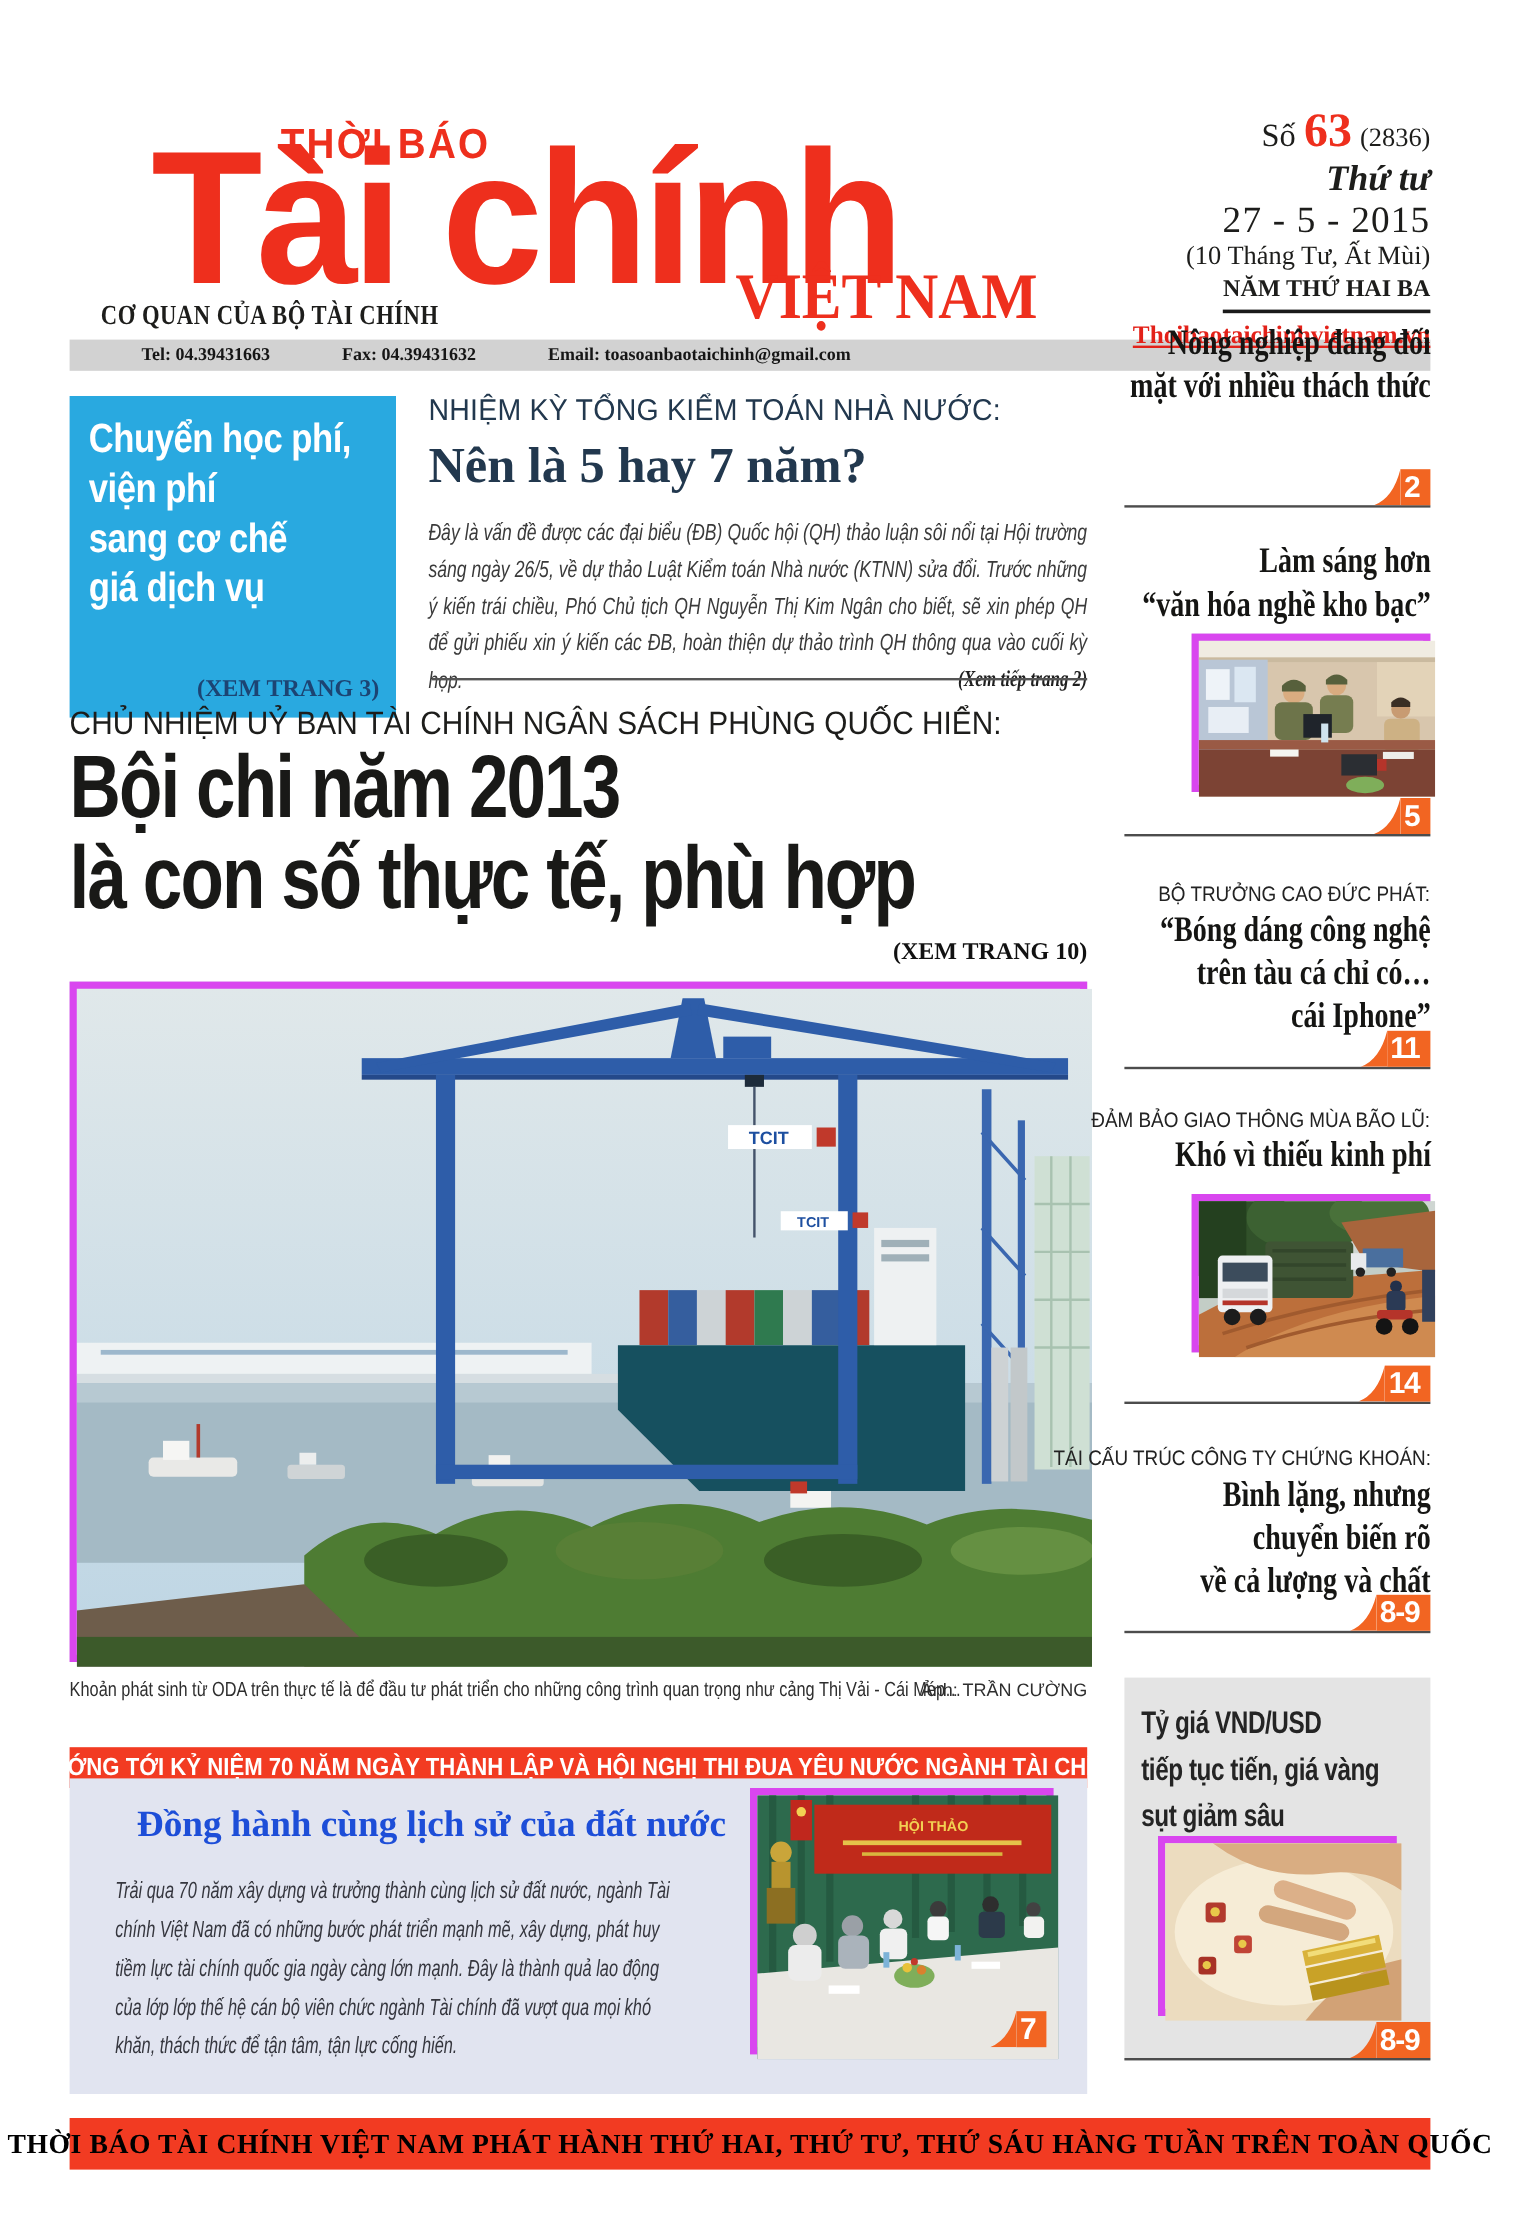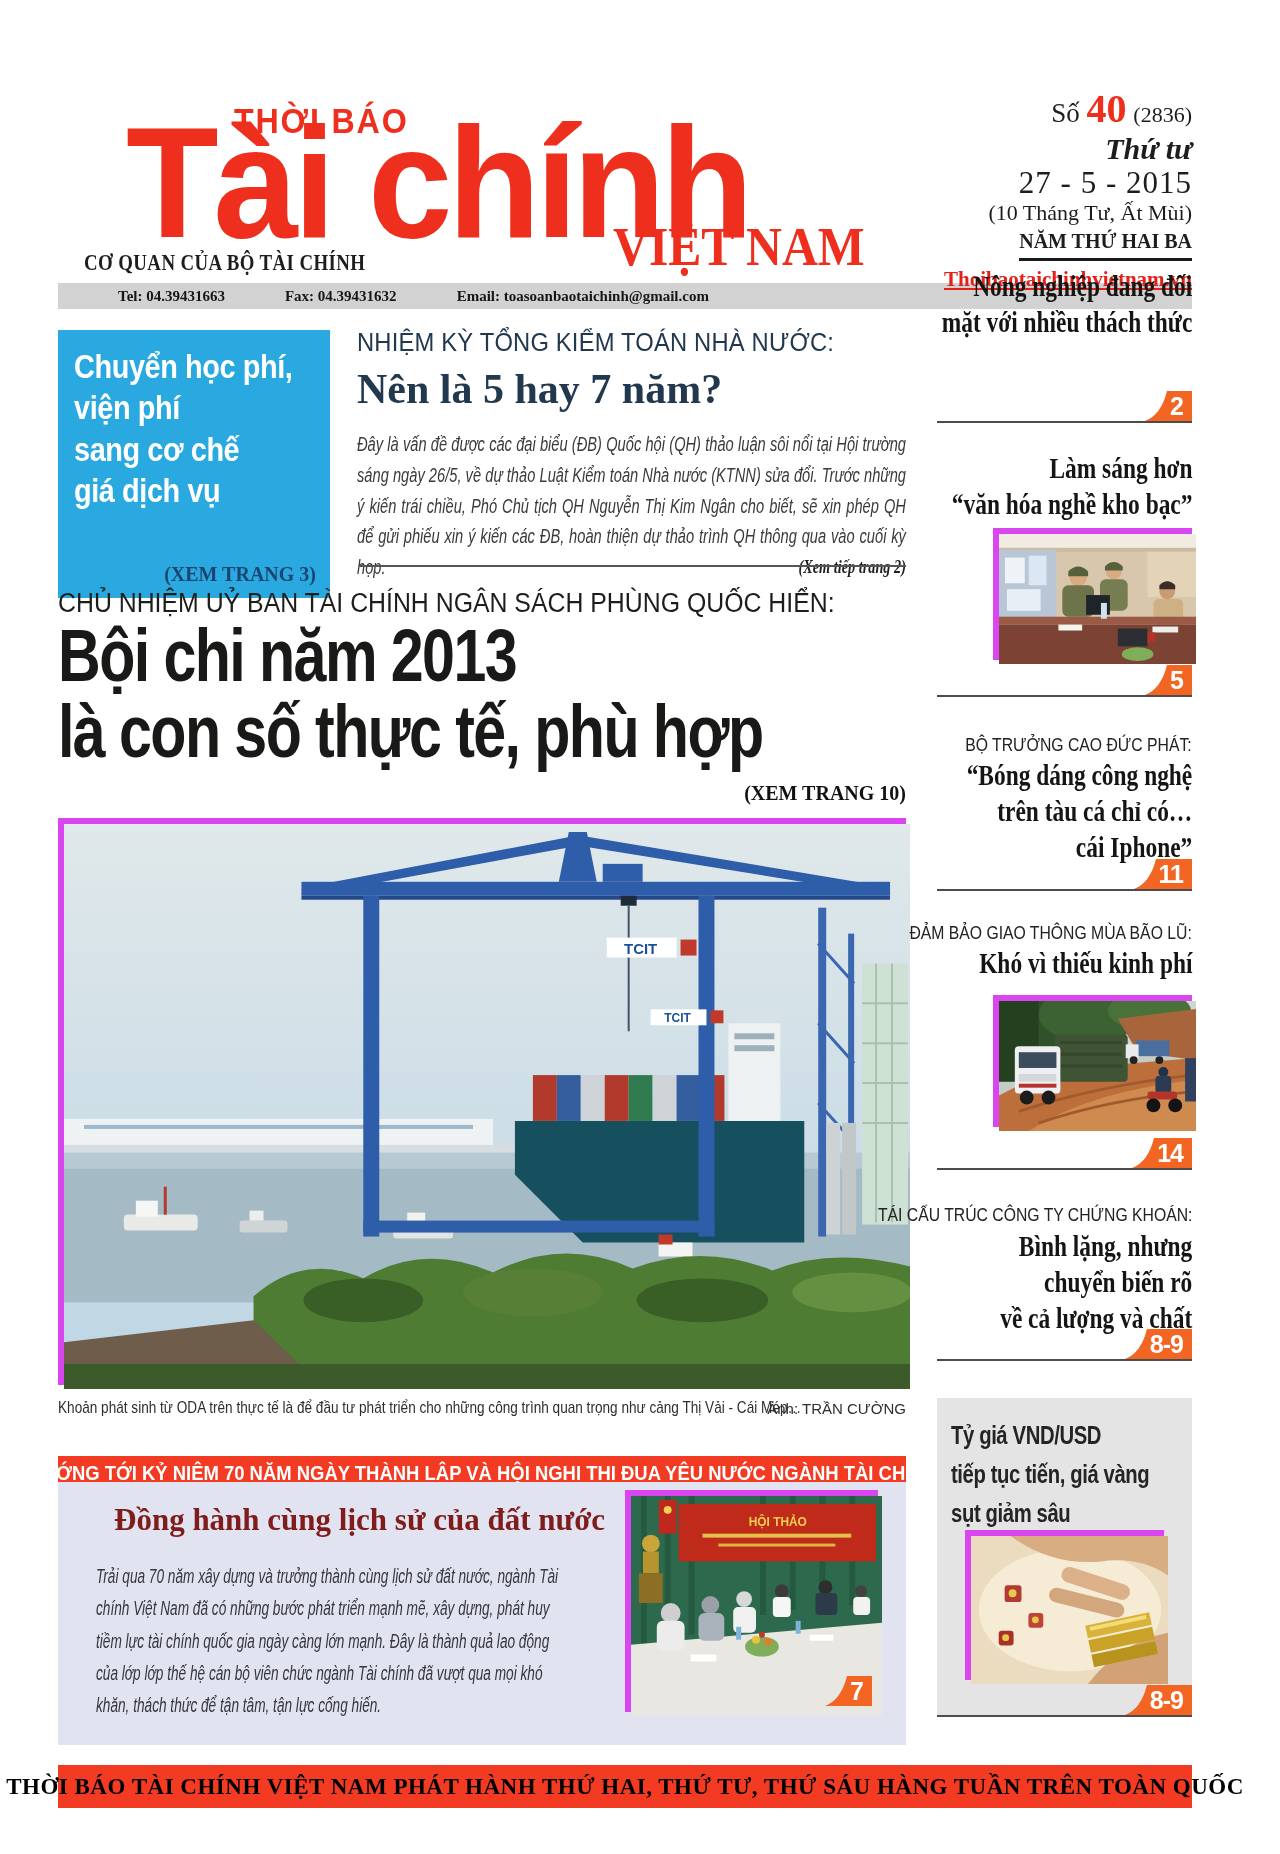--- a/index.html
+++ b/index.html
@@ -67,21 +67,21 @@
                  font-size:17px;color:#2e2e2e;white-space:nowrap;}
   .photo-credit{right:374px;top:1400px;font-size:15px;color:#2e2e2e;}
 
   
   .ann-banner{left:58px;top:1456px;width:848px;height:34px;background:var(--banner-red);
               display:flex;align-items:center;justify-content:center;}
   .ann-banner span{color:#fff;font-weight:bold;font-size:20.5px;white-space:nowrap;
                    transform:scaleX(0.9);transform-origin:center;}
   .ann-box{left:58px;top:1482px;width:848px;height:263px;background:var(--panel-lavender);}
   .ann-headline{position:absolute;left:56px;top:20px;font-family:"Liberation Serif",serif;
-                font-weight:bold;font-size:31px;color:#7f1d1d;}
+                font-weight:bold;font-size:31px;color:#1d4ed8;}
   .ann-body{position:absolute;left:38px;top:78px;width:680px;transform:scaleX(0.7);
             transform-origin:left top;font-style:italic;font-size:19.5px;line-height:1.66;color:#35363e;}
   .ann-photo{position:absolute;left:567px;top:8px;width:253px;height:222px;}
 
   
   .footer{left:58px;top:1765px;width:1134px;height:43px;background:var(--banner-red);
           display:flex;align-items:center;justify-content:center;}
   .footer span{color:#000000;font-family:"Liberation Serif",serif;font-weight:bold;font-size:23px;
                letter-spacing:0.5px;white-space:nowrap;}
 
@@ -122,21 +122,21 @@
 
   <div class="abs contactbar">
     <span>Tel: 04.39431663</span>
     <span>Fax: 04.39431632</span>
     <span>Email: toasoanbaotaichinh@gmail.com</span>
   </div>
 
   <div class="abs issue">
     <div class="l1">
       <span>Số</span>
-      <span class="num">40</span>
+      <span class="num">63</span>
       <span class="serial">(2836)</span>
     </div>
     <div class="weekday">Thứ tư</div>
     <div class="date">27 - 5 - 2015</div>
     <div class="lunar">(10 Tháng Tư, Ất Mùi)</div>
     <div><span class="yearline">NĂM THỨ HAI BA</span></div>
     <div class="website">Thoibaotaichinhvietnam.vn</div>
   </div>
 
   <div class="abs promo">

